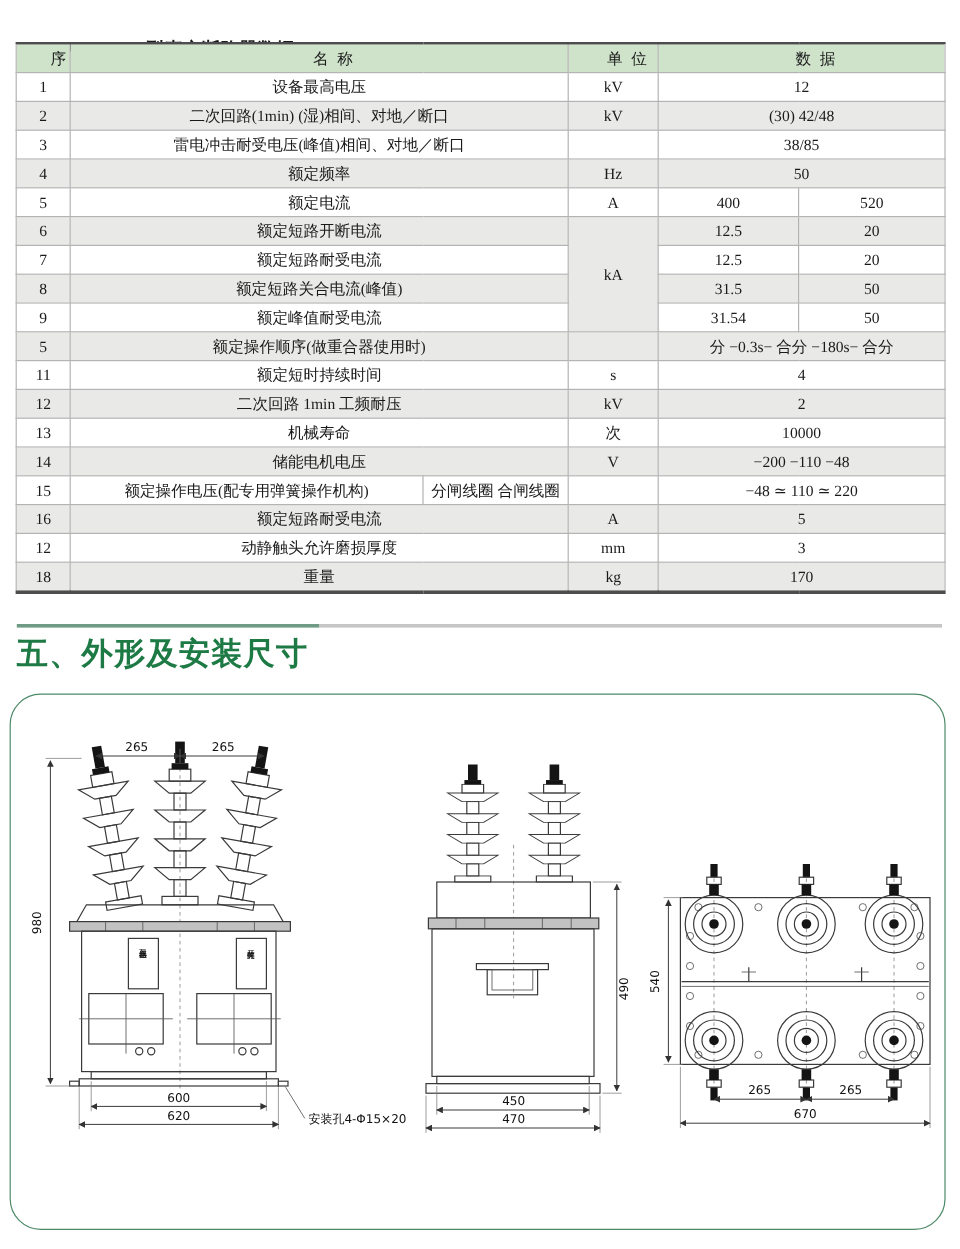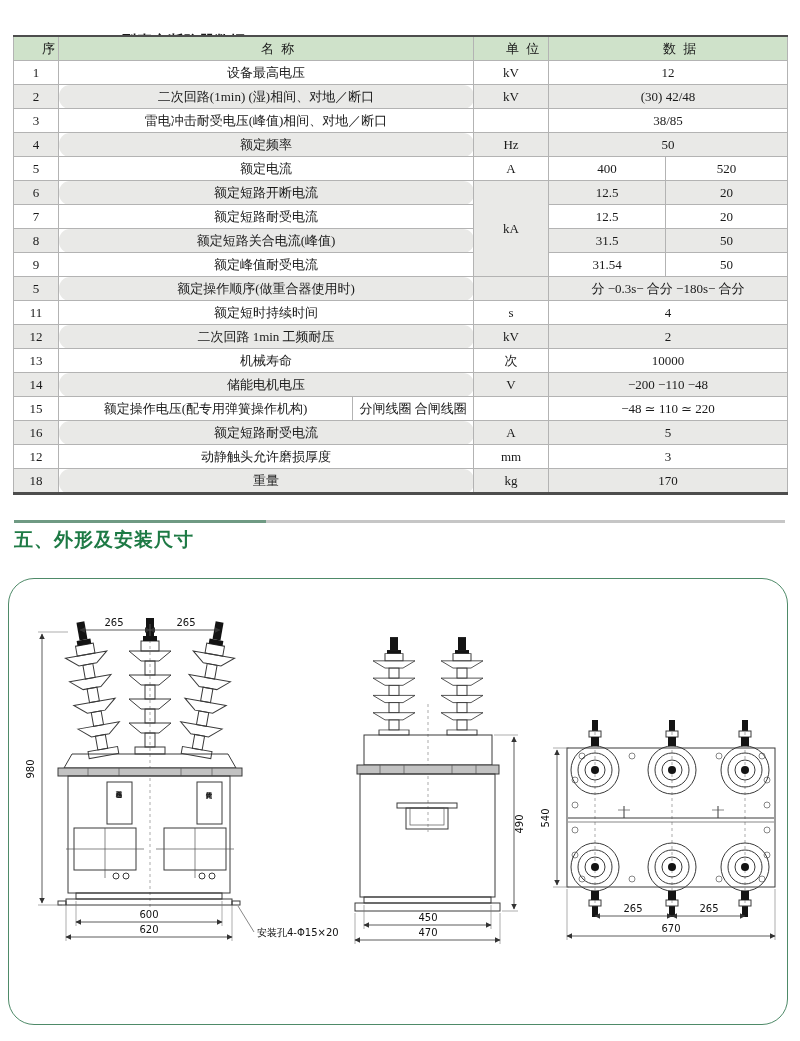--- a/index.html
+++ b/index.html
@@ -10,26 +10,26 @@
   .page-title sub{font-size:9px;}
 
   table.spec{position:absolute;left:13px;top:35px;width:774px;border-collapse:collapse;
              table-layout:fixed;font-size:13px;}
   table.spec{border-top:2px solid #4d4d4d;border-bottom:3px solid #4d4d4d;}
   table.spec th,table.spec td{border:1px solid #b3b3b3;height:21px;padding:1px 3px;
              text-align:center;font-weight:normal;overflow:hidden;white-space:nowrap;background:transparent;}
   table.spec thead tr{background:#cfe2ca;}
   table.spec thead th{letter-spacing:2px;padding-left:28px;}
   tr.even{background:#e9e9e7;}
-  td.c-name{text-align:left;padding-left:30px;border-radius:11px;}
+  td.c-name{text-align:left;padding-left:30px;}
   td.c-namesub{text-align:center;padding-left:3px;margin-top:19px;}
 
   .section-divider{position:absolute;left:14px;top:520px;width:771px;height:3px;
        background:linear-gradient(to right,#6f9a83 0,#6f9a83 252px,#c6c6c6 252px,#c6c6c6 100%);}
-  .section-title{position:absolute;left:14px;top:527px;font-size:19px;font-weight:bold;
+  .section-title{position:absolute;left:14px;top:527px;font-size:26px;font-weight:bold;
        color:#1e7a45;font-family:"Liberation Sans","DejaVu Sans",sans-serif;letter-spacing:1px;}
 
   .diagram-frame{position:absolute;left:8px;top:578px;width:778px;height:445px;
        border:1.5px solid #4e8a68;border-radius:26px;}
   svg.drawings{position:absolute;left:12px;top:584px;}
 
   
   .ln{fill:none;stroke:#3a3a3a;stroke-width:1;}
   .thin{fill:none;stroke:#555;stroke-width:.7;}
   .fillg{fill:#c2c2c2;stroke:#3a3a3a;stroke-width:1;}

